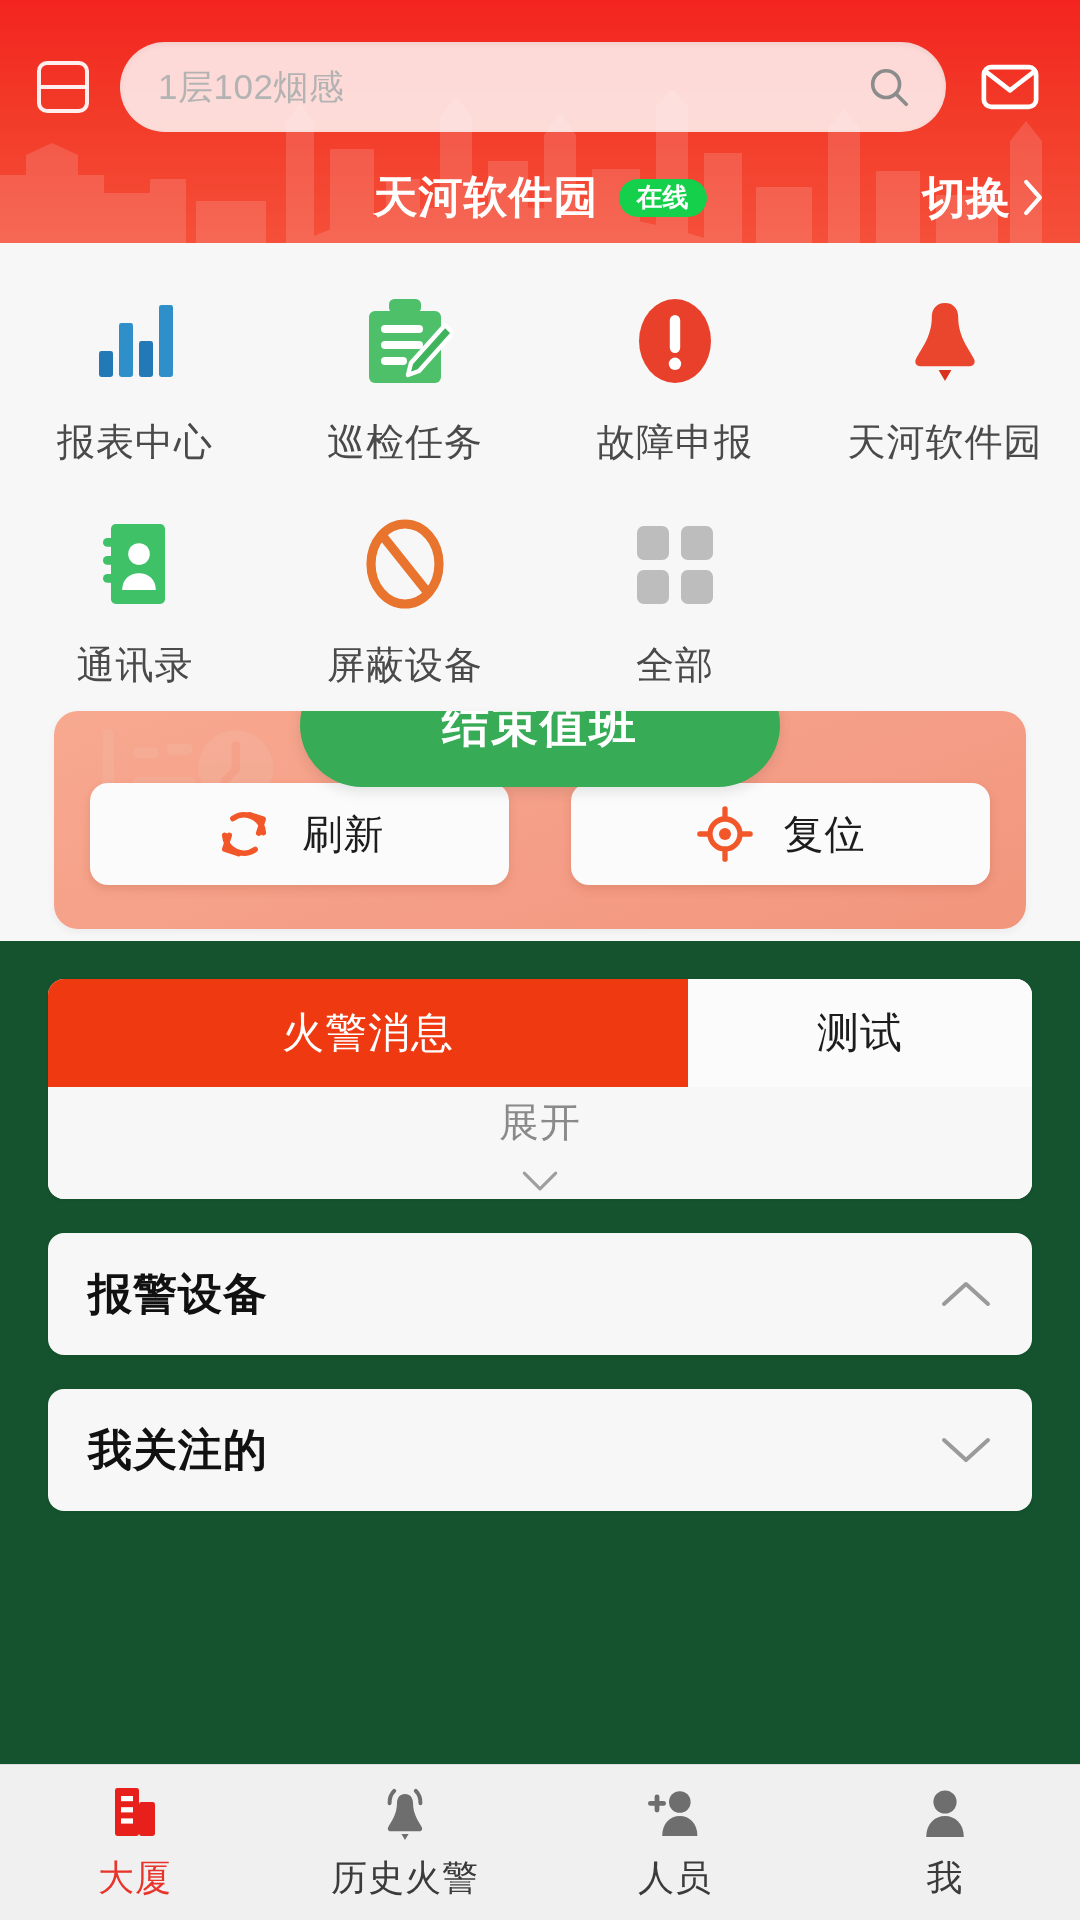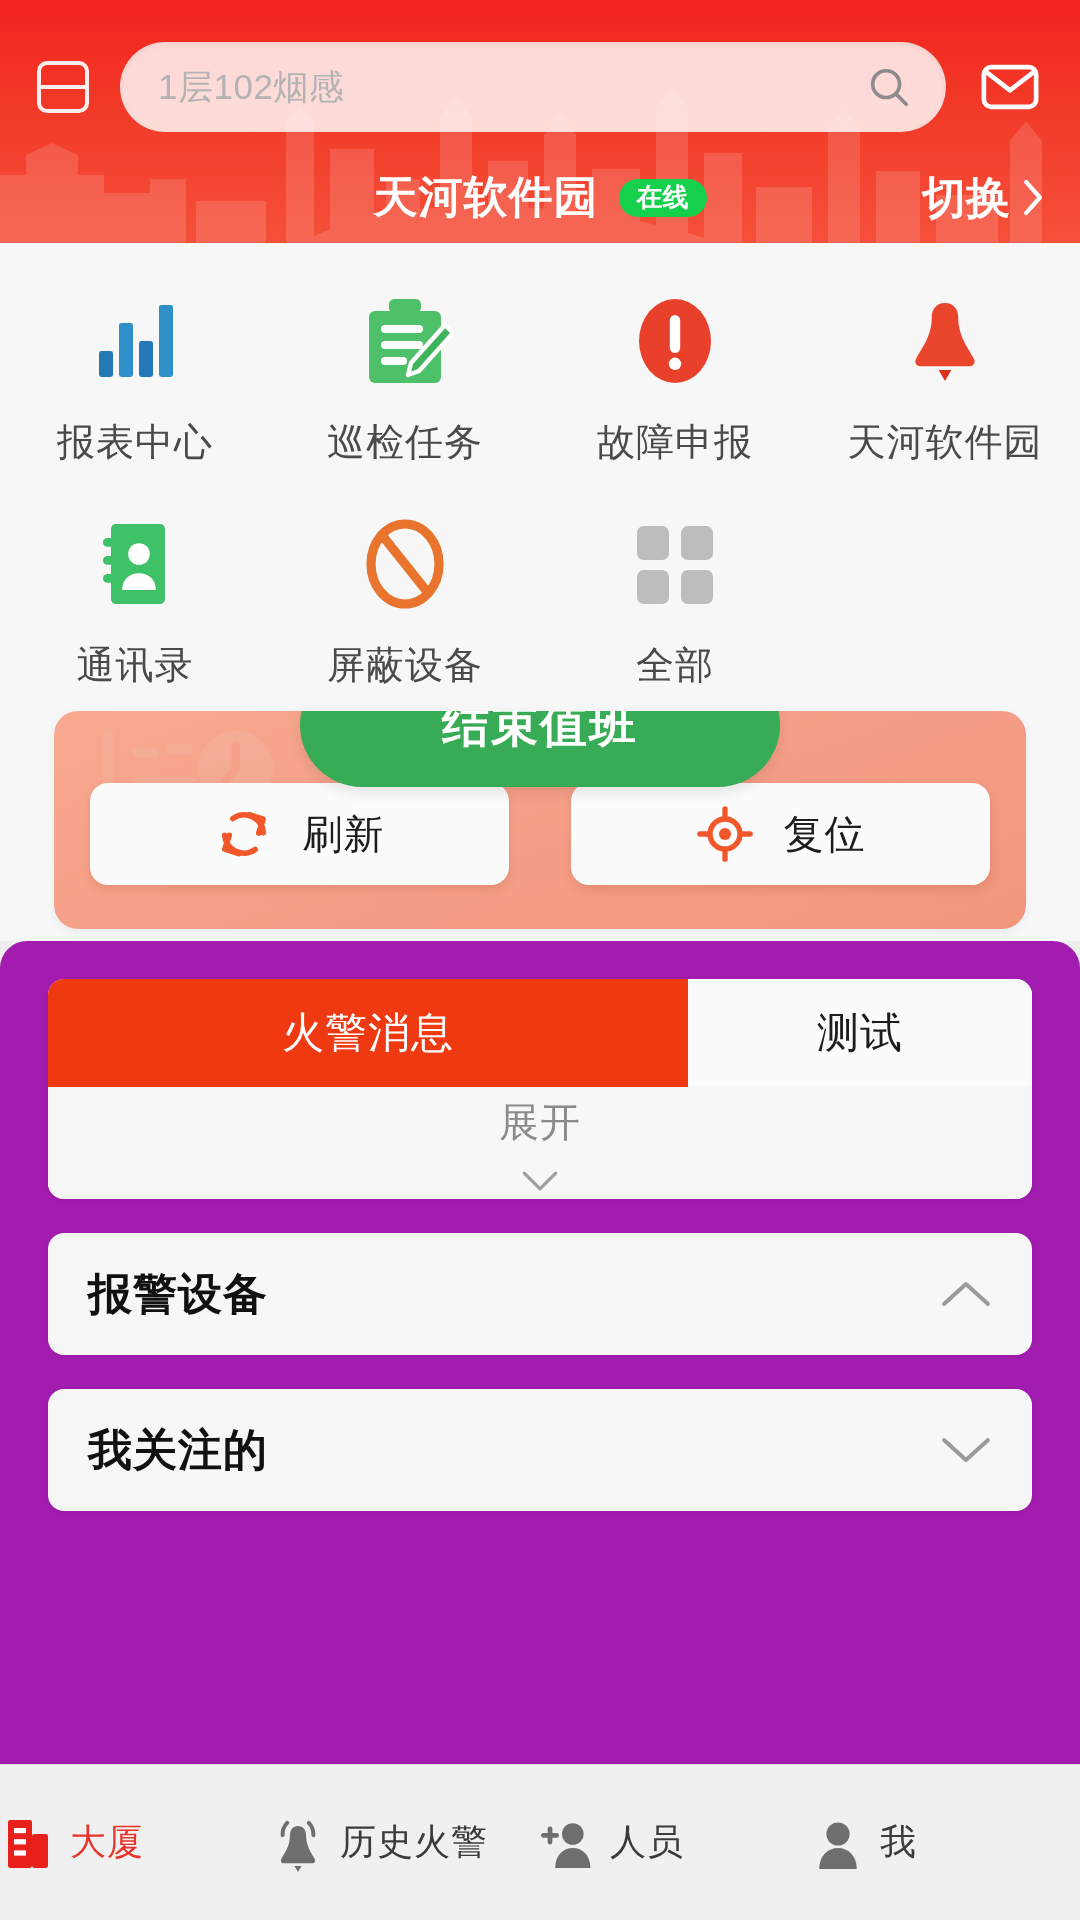--- a/index.html
+++ b/index.html
@@ -131,26 +131,25 @@
     top: -48px; z-index: 5;
     width: 480px; height: 124px;
     background: #37ab55; border-radius: 62px;
     display: flex; align-items: center; justify-content: center;
     box-shadow: 0 5px 14px rgba(0,0,0,.10);
   }
   .end-duty .lbl { font-size: 47px; font-weight: 700; color: #ffffff; letter-spacing: 2px; }
 
   
   .lower {
-    background: #a21caf;
+    background: #14532d;
     flex: 1 1 auto;
     padding: 38px 48px 12px 48px;
     overflow: hidden;
     position: relative;
-    border-radius: 27px;
   }
   .msg-card { background:#f7f7f7; border-radius: 16px; overflow: hidden; box-shadow: 0 1px 4px rgba(0,0,0,.05); }
   .tabs { display: flex; height: 108px; }
   .tab {
     display:flex; align-items:center; justify-content:center;
     font-size: 42px; letter-spacing: 1px;
   }
   .tab.active { background: #ef3910; color: #ffffff; flex: 0 0 640px; font-weight: 400; }
   .tab.inactive { background: #fbfbfb; color: #1d1d1d; flex: 1 1 auto; }
   .expand-row {
@@ -173,21 +172,21 @@
 
   
   .tabbar {
     position: absolute; left: 0; bottom: 0;
     width: 1080px; height: 156px;
     background: #f0f0f0;
     border-top: 1px solid #dcdcdc;
     display: flex; align-items: center;
     z-index: 20;
   }
-  .tabitem { flex: 1 1 0; display:flex; flex-direction: row; align-items: center; gap: 14px; }
+  .tabitem { flex: 1 1 0; display:flex; flex-direction: column; align-items: center; gap: 14px; }
   .tabitem .ti-icon { height: 58px; display:flex; align-items:flex-end; justify-content:center; }
   .tabitem .ti-label { font-size: 36px; color: #3b3b3b; letter-spacing: 1px; }
   .tabitem.active .ti-label { color: #e8342a; }
 </style>
 </head>
 <body>
 
 <div id="app">
 
   <div class="header">

